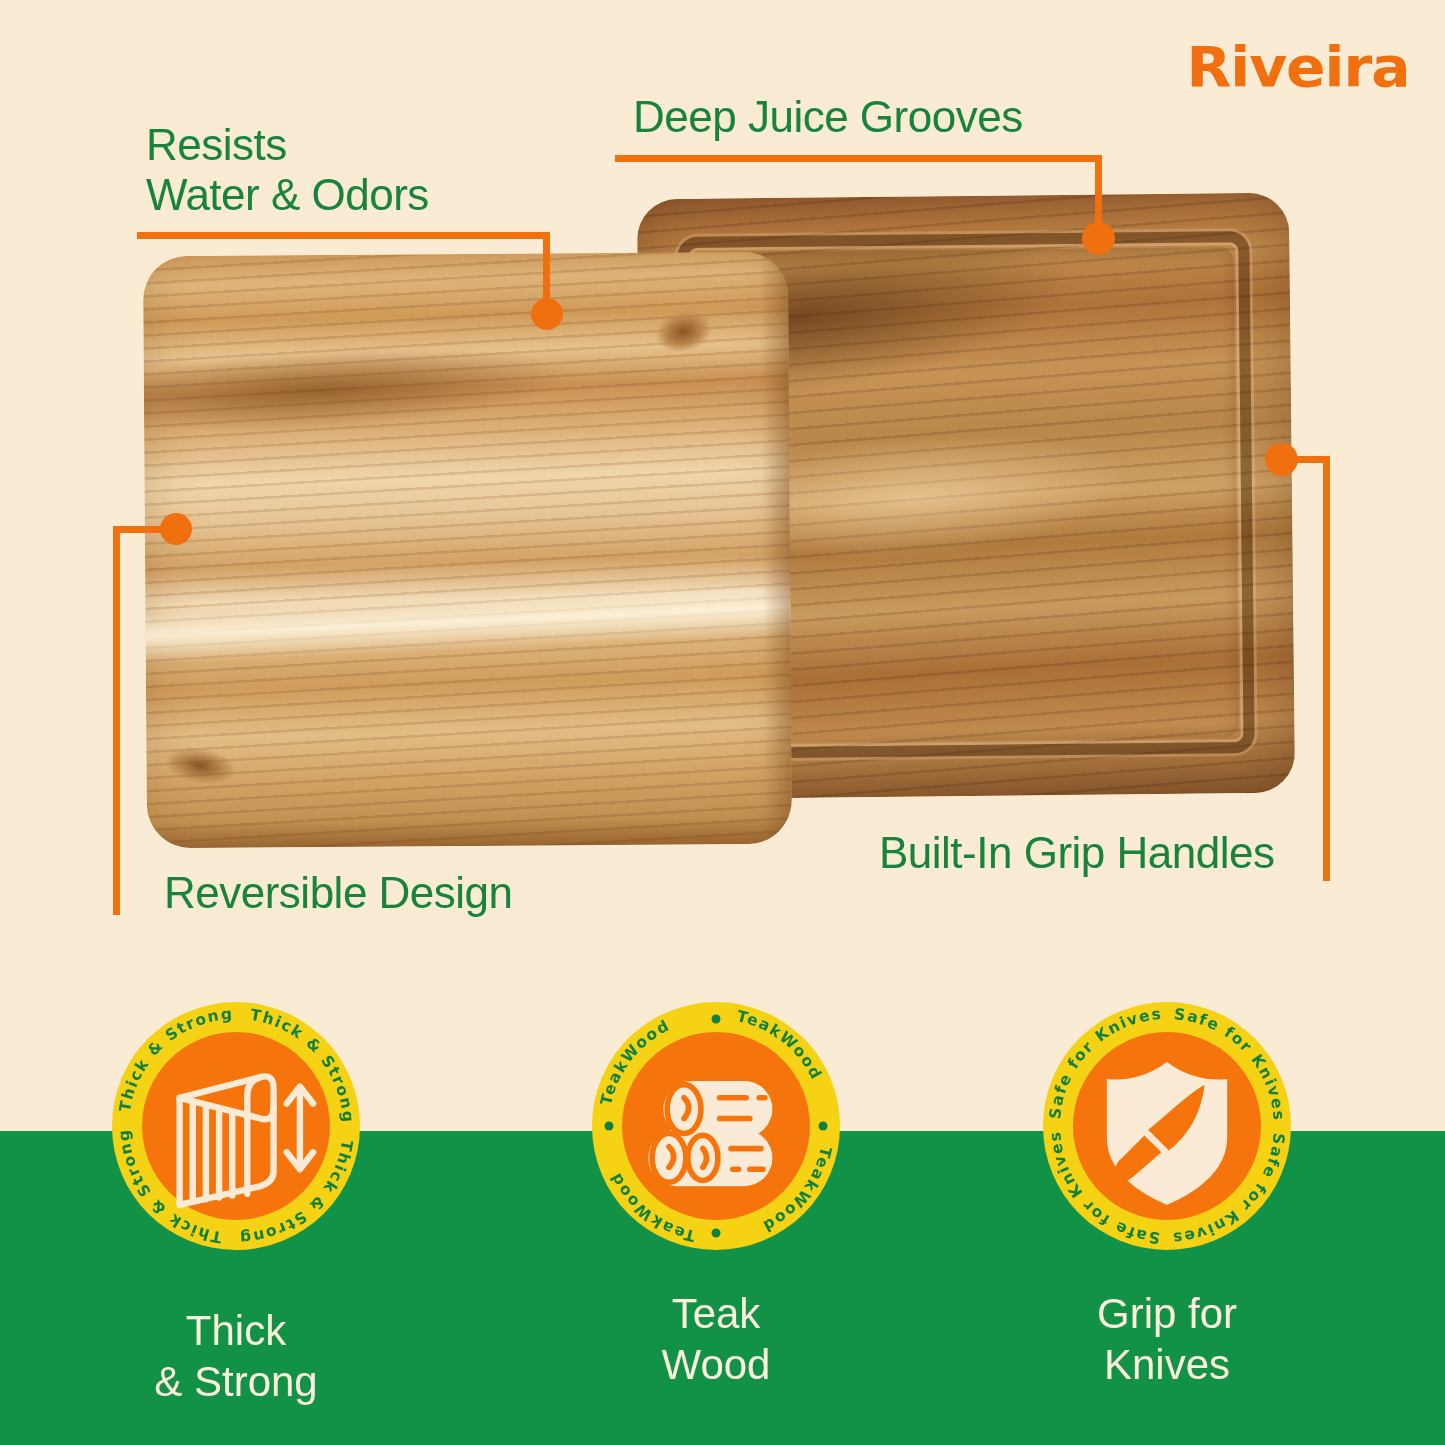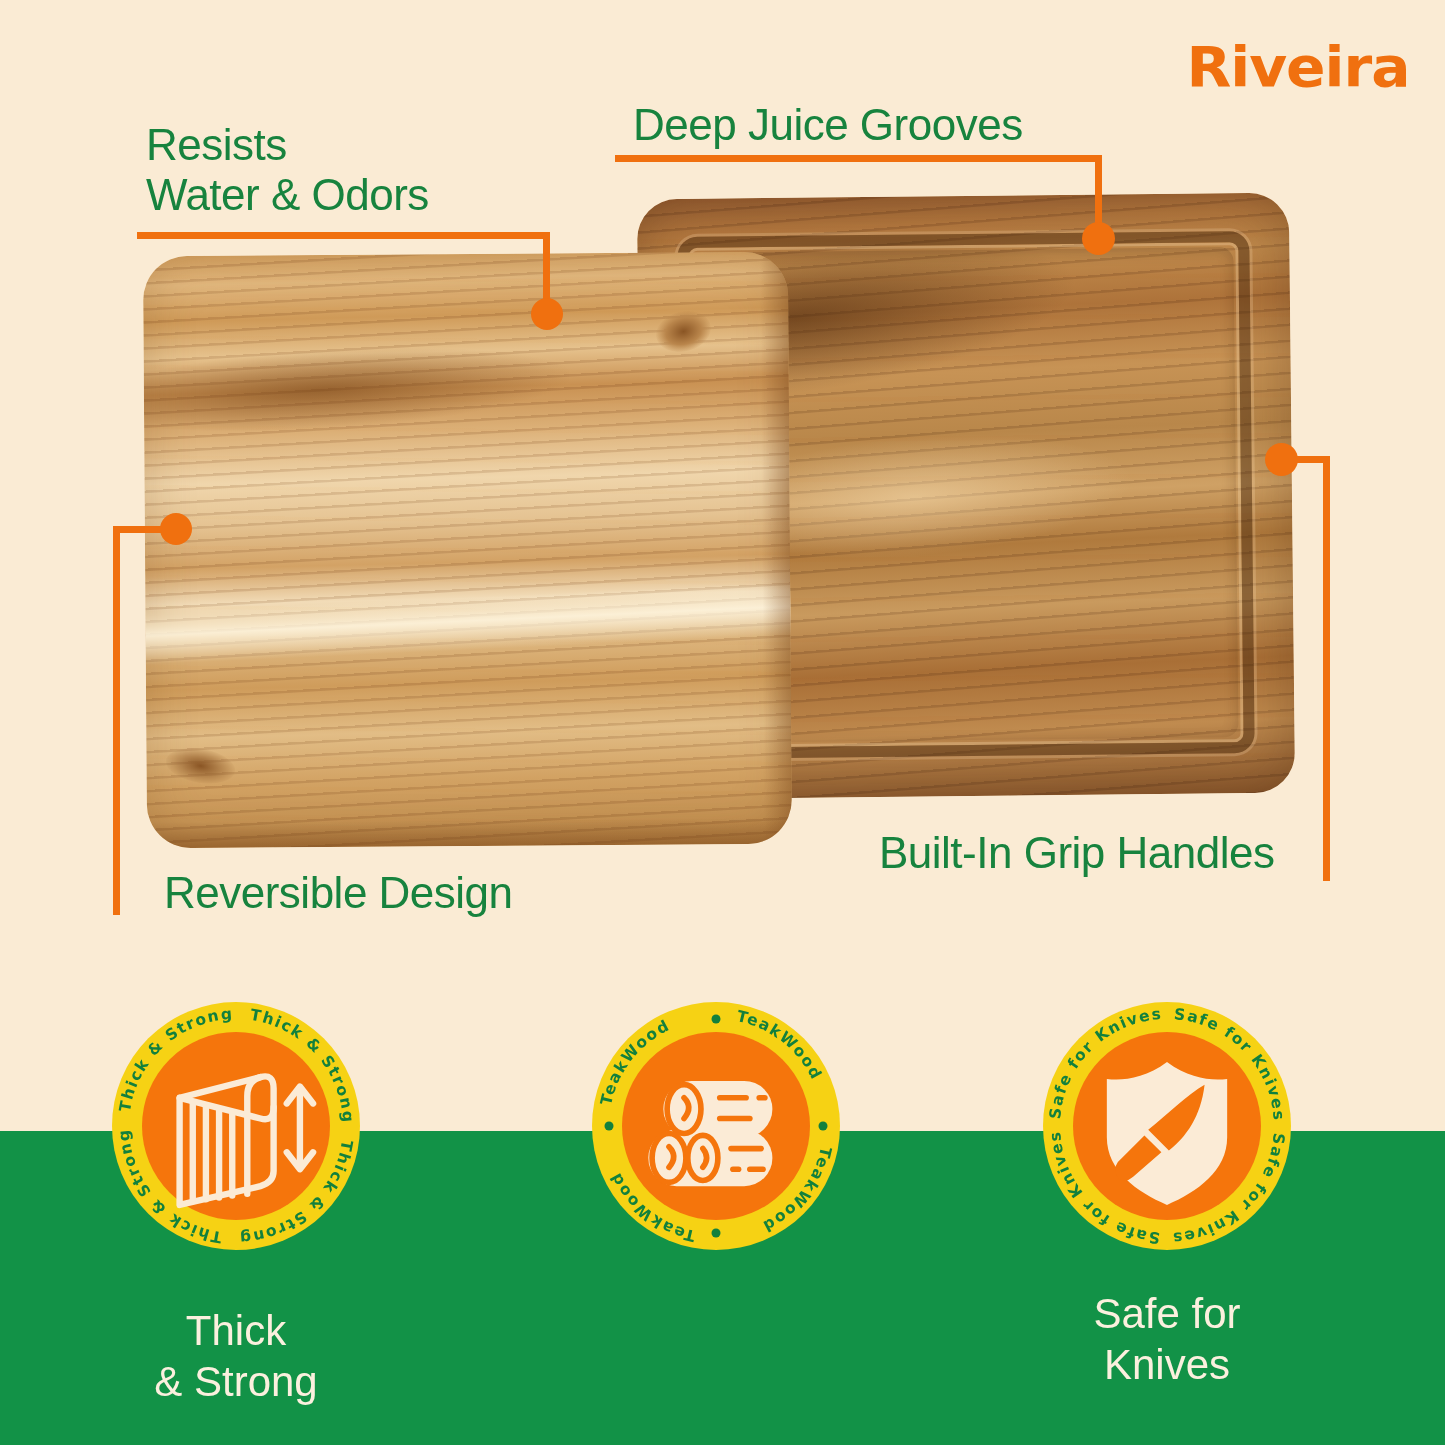--- a/index.html
+++ b/index.html
@@ -33,21 +33,21 @@
     position:absolute;
     color:#17833E;
     font-size:44px;
     line-height:1.14;
     font-weight:400;
     letter-spacing:-0.5px;
     white-space:pre-line;
     margin-left:16px;
   }
   #lbl-water{left:130px;top:120px;}
-  #lbl-grooves{left:617px;top:100px;text-align:center;}
+  #lbl-grooves{left:617px;top:92px;text-align:center;}
   #lbl-reversible{left:148px;top:868px;}
   #lbl-handles{left:863px;top:828px;}
 
   
   .ln{position:absolute;background:#F0700F;}
   .dot{position:absolute;background:#F0700F;border-radius:50%;}
 
   
   .board{position:absolute;overflow:hidden;}
 
@@ -283,36 +283,38 @@
         <path d="M43 62 q4 5 0 10"></path>
         <line x1="52" y1="35" x2="66" y2="35"></line>
         <line x1="73" y1="35" x2="76" y2="35"></line>
         <line x1="52" y1="46" x2="68" y2="46"></line>
         <line x1="58" y1="62" x2="74" y2="62"></line>
         <line x1="59" y1="73" x2="62" y2="73"></line>
         <line x1="68" y1="73" x2="75" y2="73"></line>
       </g>
     </svg>
   </div>
+  <div class="badge-caption" id="cap2">Teak
+Wood</div>
 
   <div class="badge" id="badge3">
     <svg class="ringtext" viewBox="0 0 248 248">
       <defs>
         <path id="c3a" d="M 124,124 m -107,0 a 107,107 0 1 1 214,0 a 107,107 0 1 1 -214,0"></path>
       </defs>
       <text><textPath href="#c3a" startOffset="1%">Safe for Knives</textPath></text>
       <text><textPath href="#c3a" startOffset="26%">Safe for Knives</textPath></text>
       <text><textPath href="#c3a" startOffset="51%">Safe for Knives</textPath></text>
       <text><textPath href="#c3a" startOffset="76%">Safe for Knives</textPath></text>
     </svg>
     <div class="inner"></div>
     <svg class="badge-icon" viewBox="0 0 100 100">
       <path d="M50 16 C62 25 74 26 82 25 L82 56 C82 74 66 85 50 92 C34 85 18 74 18 56 L18 25 C26 26 38 25 50 16 Z" fill="#FBEBD6"></path>
       <g fill="#F5750C">
         <path d="M70 28 C68 45 60 56 51 63 L40 52 C50 44 61 33 70 28 Z"></path>
         <path d="M38 55 L47 64 L32 77 Q26 82 23 76 Q21 71 26 67 Z"></path>
       </g>
     </svg>
   </div>
-  <div class="badge-caption" id="cap3">Safe for
+  <div class="badge-caption" id="cap3">Grip for
 Knives</div>
 
 </div>
 
 </body></html>

